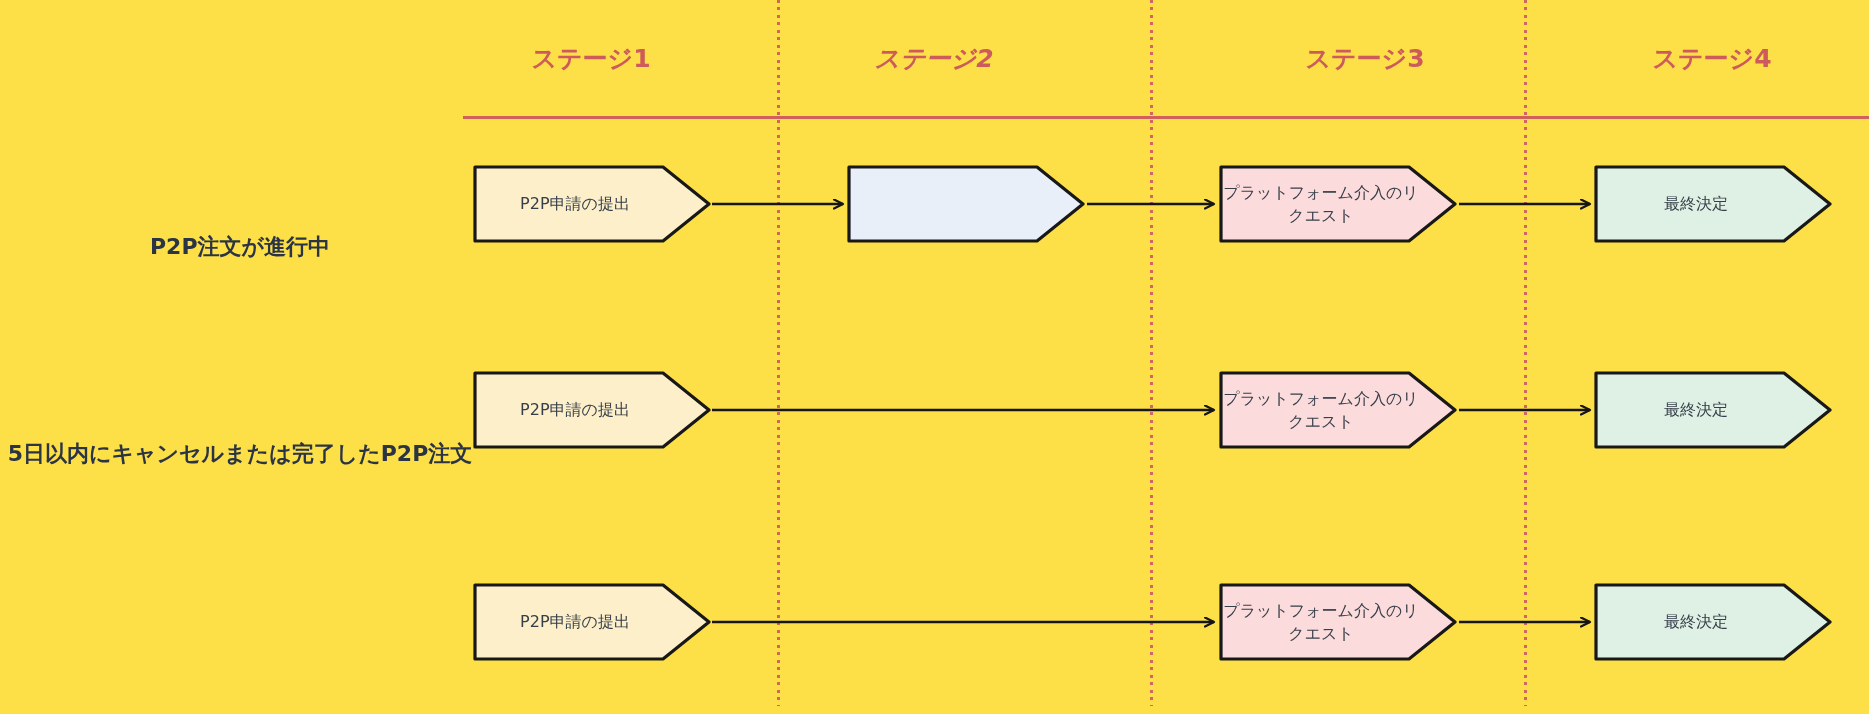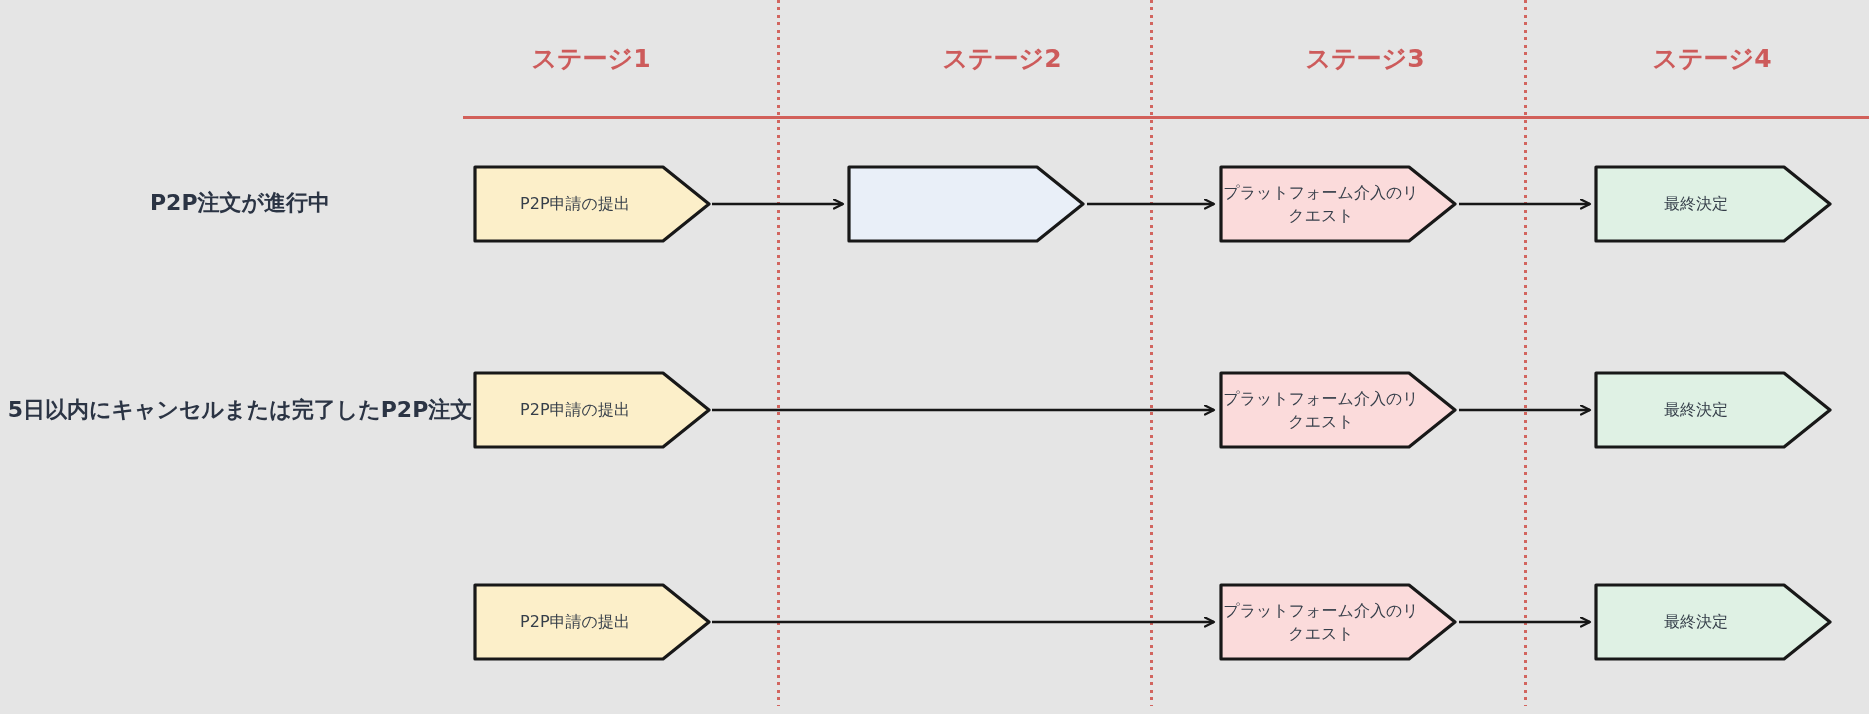--- a/index.html
+++ b/index.html
@@ -1,40 +1,40 @@
 <!DOCTYPE html>
 <html><head>
 <meta charset="utf-8">
 <style>
   html,body{margin:0;padding:0;background:#ffffff;}
   #canvas{
     position:relative;
     width:1869px;height:714px;
-    background:#e5e5e5;
+    background:#fde047;
     overflow:hidden;
     font-family:"DejaVu Sans","Liberation Sans",sans-serif;
   }
   
   .vdivider{
     position:absolute;top:0;height:706px;width:3px;
     background:repeating-linear-gradient(to bottom,#d2655f 0px,#d2655f 3px,transparent 3px,transparent 7.5px);
   }
   
   .stage-underline{
     position:absolute;top:116px;left:463px;width:1406px;height:2.5px;
     background:#d2605a;
   }
   .stage-header{
     position:absolute;top:42px;transform:translateX(-50%);
     font-size:25px;font-weight:bold;color:#cd5b5b;white-space:nowrap;
   }
   .row-label{
     position:absolute;
     font-size:22px;font-weight:bold;color:#2b3444;
-    line-height:36px;text-align:center;
+    line-height:36px;text-align:center;margin-top:44px;
   }
   
   .node{position:absolute;width:238px;height:78px;}
   .node svg{position:absolute;left:0;top:0;width:238px;height:78px;display:block;}
   .node .node-text{
     position:absolute;left:4px;right:38px;top:0;bottom:0;
     display:flex;align-items:center;justify-content:center;
     text-align:center;font-size:16px;line-height:1.45;color:#353e49;
   }
   #arrow-layer{position:absolute;left:0;top:0;width:1869px;height:714px;}
@@ -42,21 +42,21 @@
 </head>
 <body>
 
 <div id="canvas">
 
   <div class="vdivider" style="left:777px;"></div>
   <div class="vdivider" style="left:1150px;"></div>
   <div class="vdivider" style="left:1524px;"></div>
 
   <div class="stage-header" style="left:591px;">ステージ1</div>
-  <div class="stage-header" style="left:1002px;">ステージ2</div>
+  <div class="stage-header" style="left:934px;font-style:italic;">ステージ2</div>
   <div class="stage-header" style="left:1338px;margin-left:27px;">ステージ3</div>
   <div class="stage-header" style="left:1712px;">ステージ4</div>
 
   <div class="stage-underline"></div>
 
   <div class="row-label" style="left:0px;width:480px;top:185px;">P2P注文が進行中</div>
   <div class="row-label" style="left:-40px;width:560px;top:392px;">5日以内にキャンセルまたは完了したP2P注文</div>
 
   <svg id="arrow-layer" viewBox="0 0 1869 714" xmlns="http://www.w3.org/2000/svg" aria-hidden="true">
     <defs>

